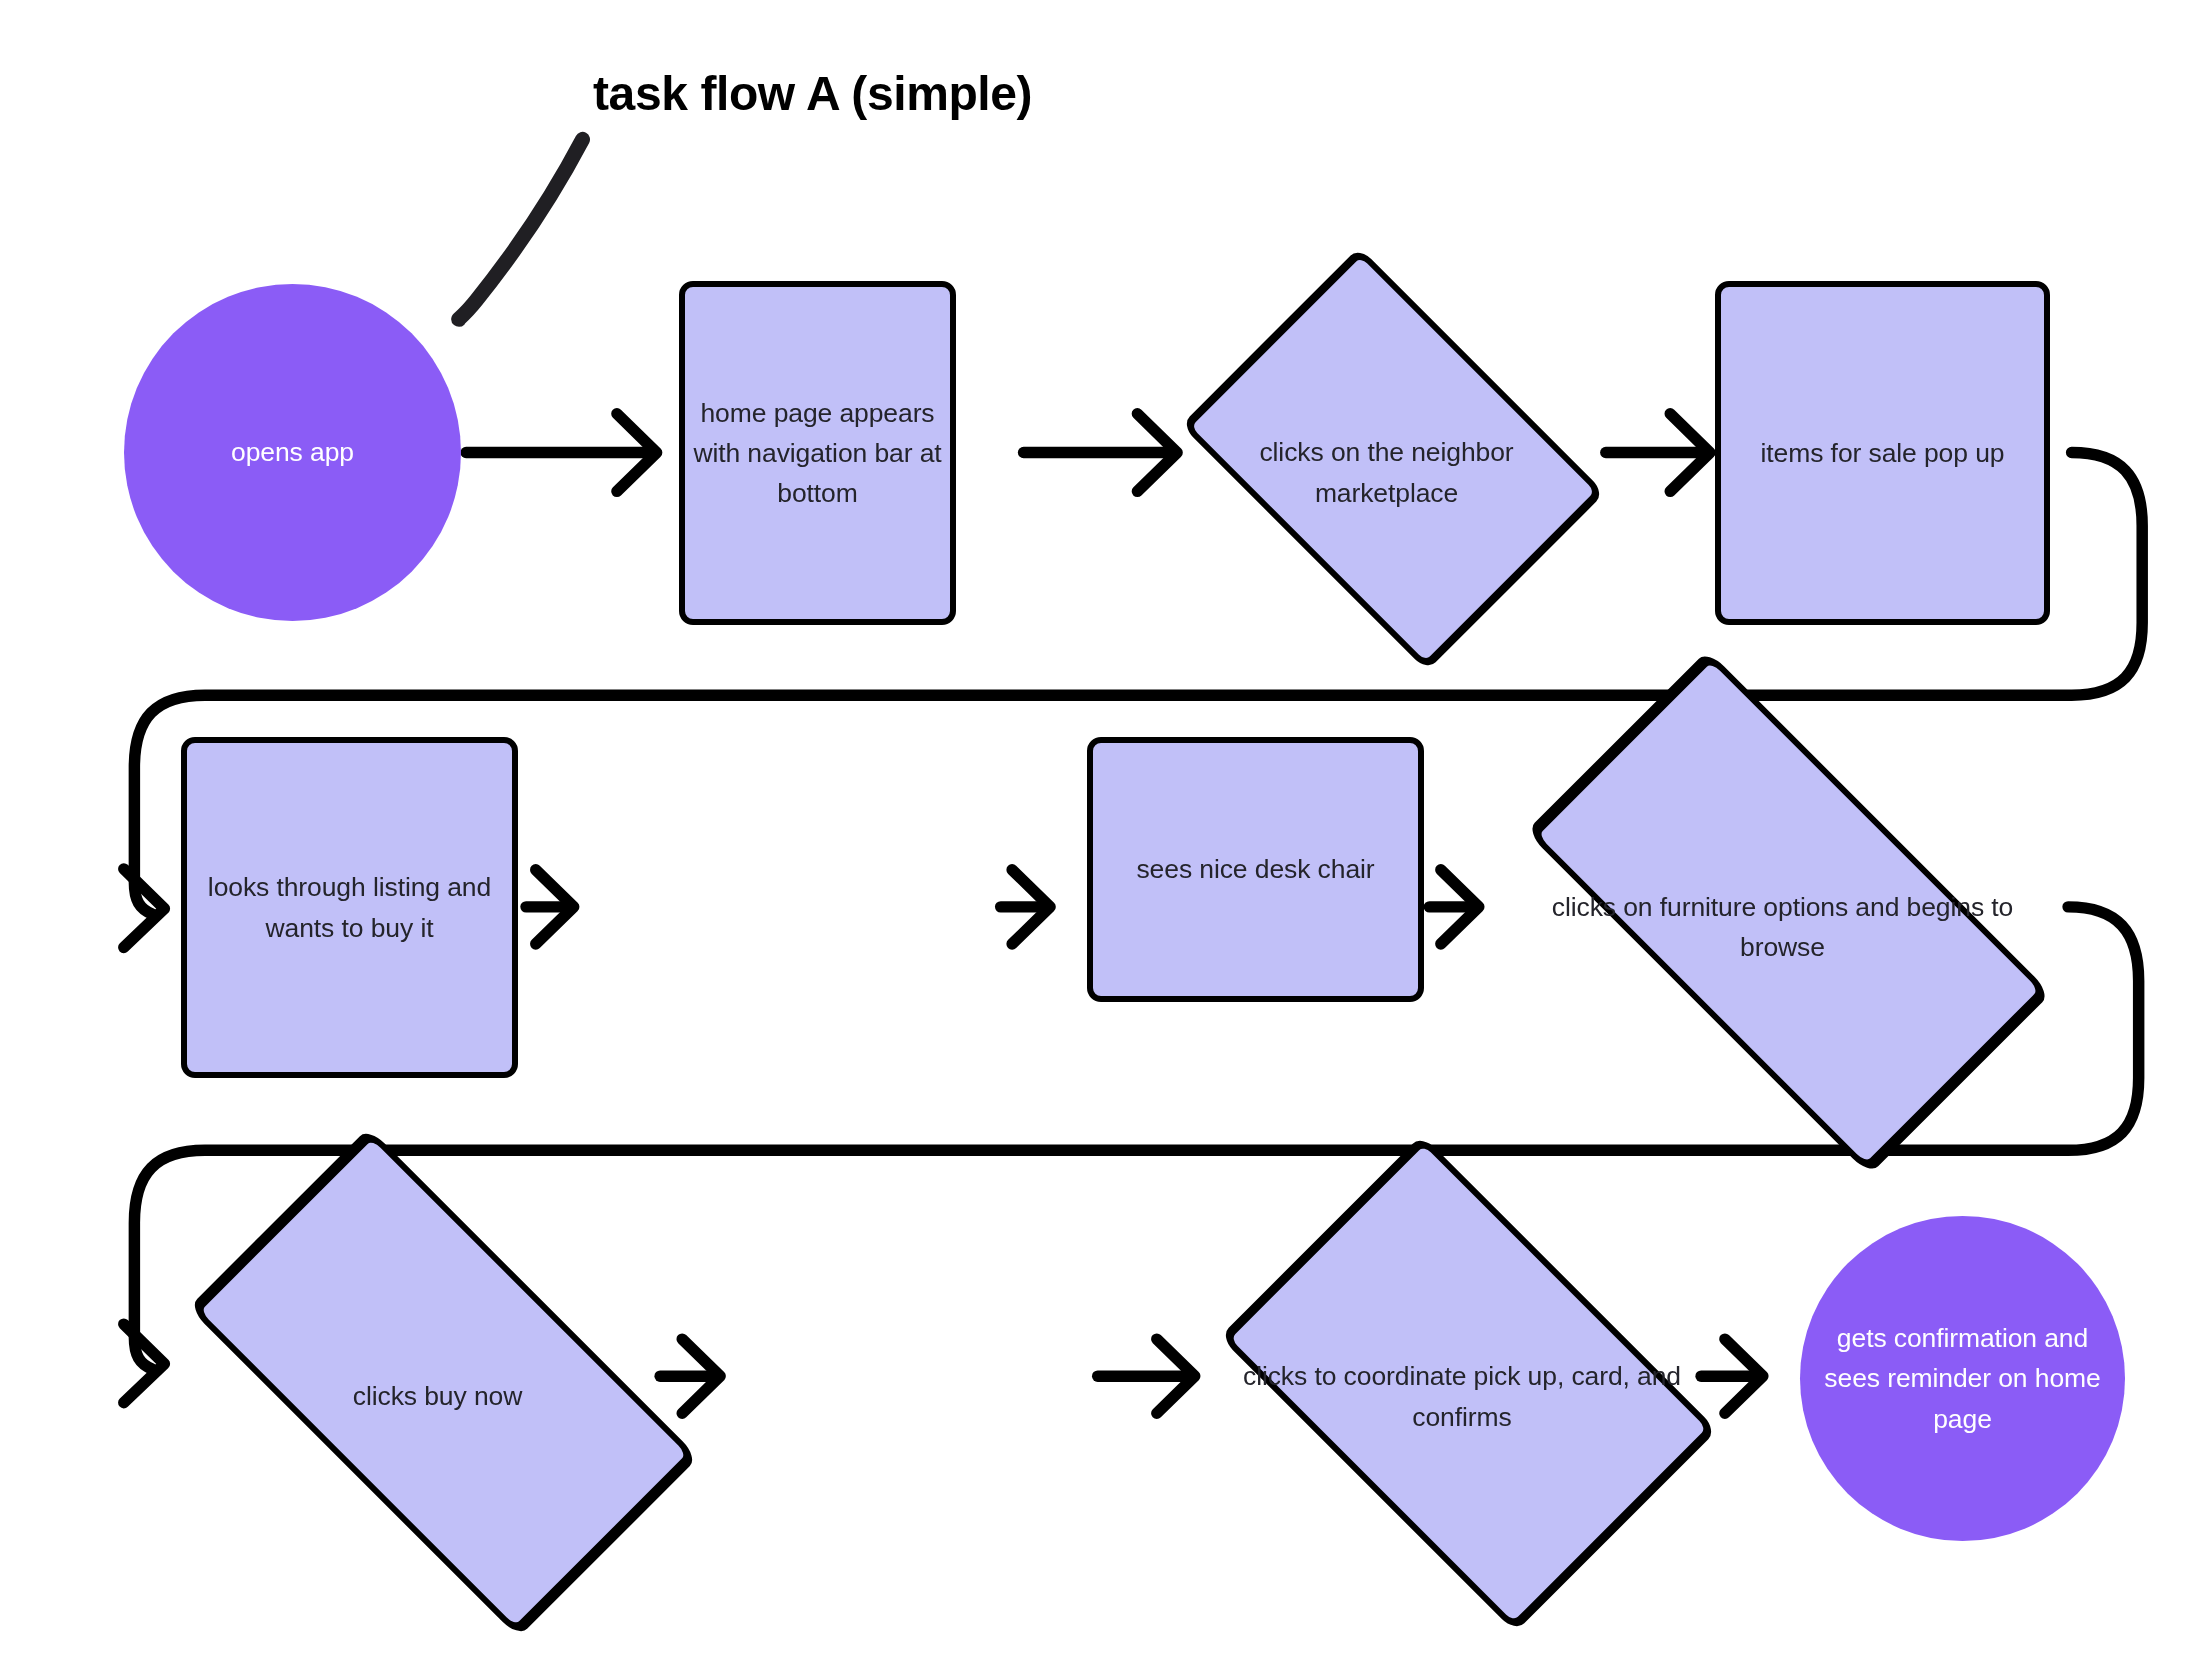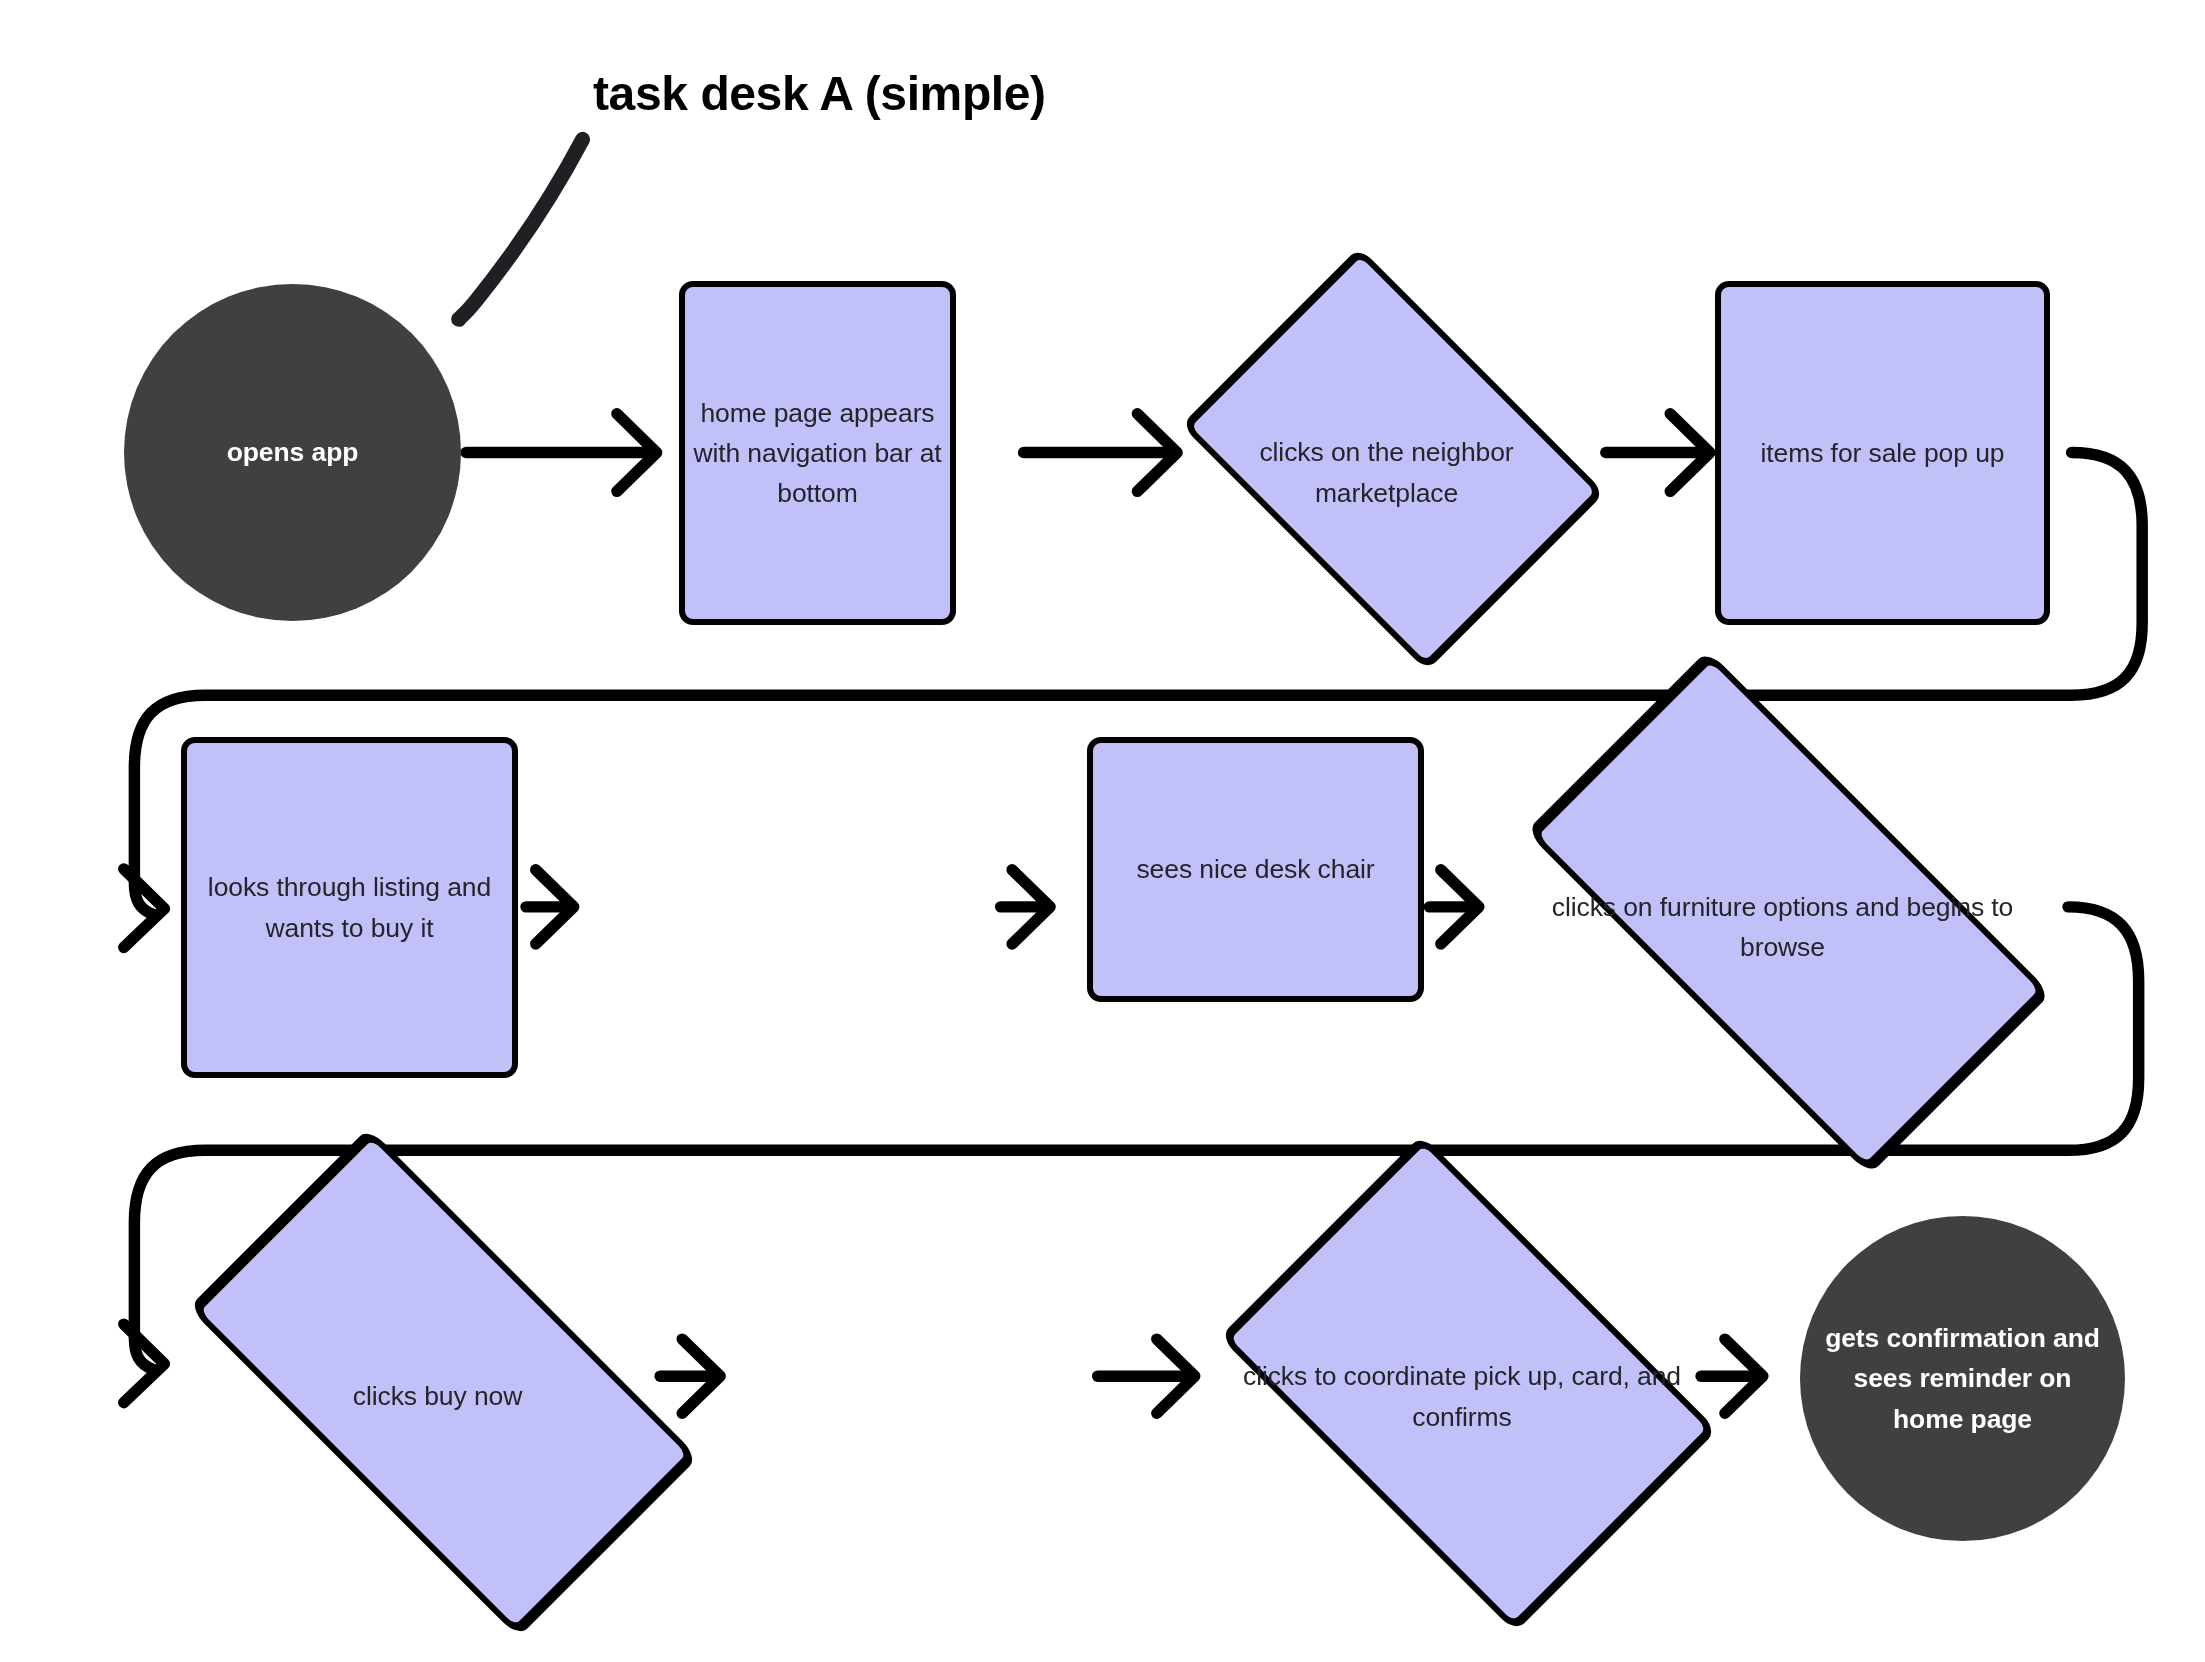--- a/index.html
+++ b/index.html
@@ -60,22 +60,21 @@
     z-index: 2;
     font-size: 26.5px;
     line-height: 1.52;
     letter-spacing: -0.1px;
     padding: 0 7px;
   }
 
   
   .node.circle {
     border-radius: 50%;
-    background: #404040;
-    font-weight: bold;
+    background: #8b5cf6;
   }
   .node.circle .label {
     color: #ffffff;
     padding: 0 23px;
   }
 
   
   .node.rect {
     background: #c1c0f8;
     border: 6.2px solid #000000;
@@ -169,21 +168,21 @@
     <g stroke="#000000" stroke-width="13" fill="none" stroke-linecap="round" stroke-linejoin="round">
       <path d="M 1244 1560 L 1346 1560"></path>
       <polyline points="1311,1518 1354,1560 1311,1602"></polyline>
     </g>
     <g stroke="#000000" stroke-width="13" fill="none" stroke-linecap="round" stroke-linejoin="round">
       <path d="M 1928 1560 L 1990 1560"></path>
       <polyline points="1955,1518 1998,1560 1955,1602"></polyline>
     </g>
   </svg>
 
-  <div class="diagram-title">task desk A (simple)</div>
+  <div class="diagram-title">task flow A (simple)</div>
 
   <div class="node circle" style="left:124px; top:284px; width:337px; height:337px;">
     <span class="label">opens app</span>
   </div>
 
   <div class="node rect" style="left:679px; top:281px; width:277px; height:344px;">
     <span class="label">home page appears with navigation bar at bottom</span>
   </div>
 
   <div class="node diamond" style="left:1179px; top:276px; width:415px; height:353px;">

